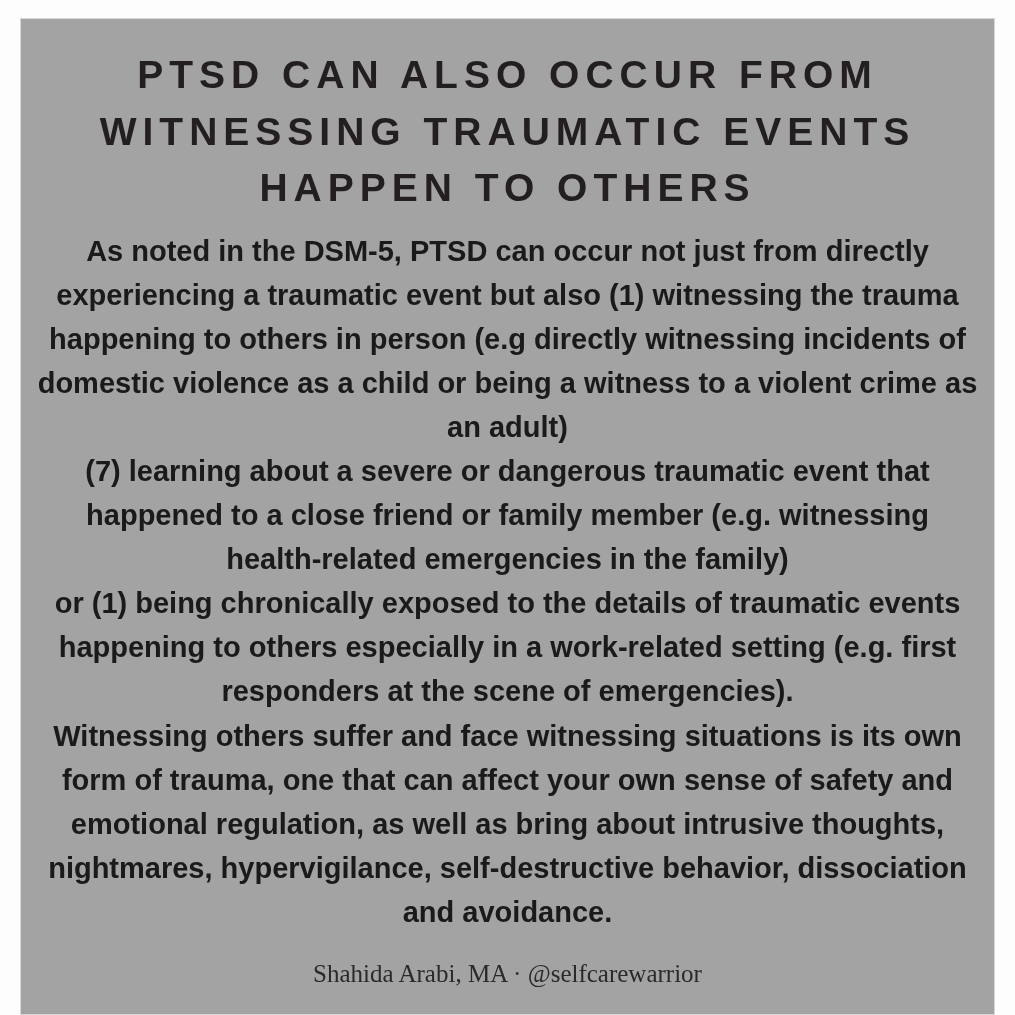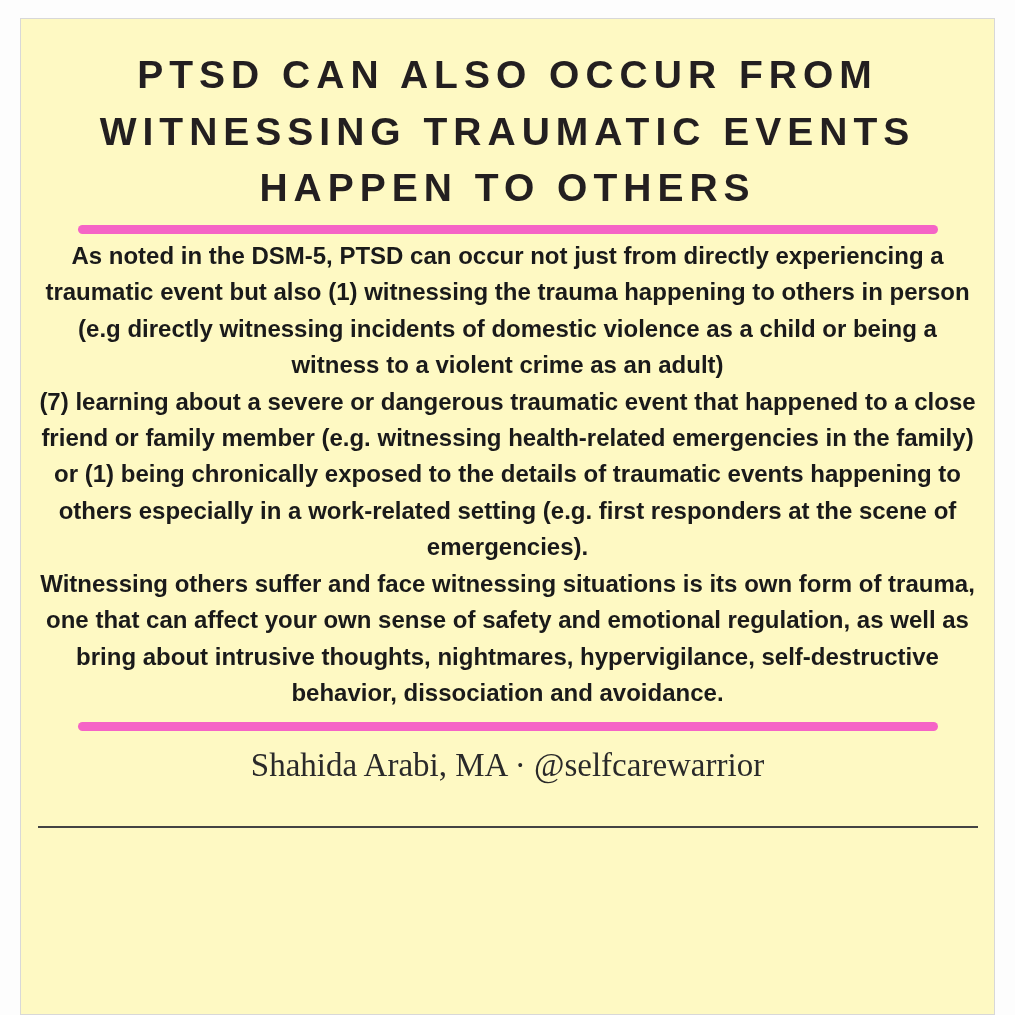--- a/index.html
+++ b/index.html
@@ -19,21 +19,21 @@
     width: 1015px;
     height: 1015px;
     background: #fdfdfd;
     padding: 18px 20px 0 20px;
   }
   .inner {
     box-sizing: border-box;
     width: 100%;
     height: 100%;
     border: 1px solid #d8d8d8;
-    background: #fef9c3;
+    background: #a3a3a3;
     padding: 20px 14px 0 14px;
     display: flex;
     flex-direction: column;
     align-items: center;
   }
   .headline {
     width: 100%;
     text-align: center;
     color: #231f20;
     font-weight: bold;
@@ -56,34 +56,34 @@
   .rule-bottom {
     width: 860px;
     margin-top: 10px;
     margin-bottom: 12px;
   }
   .body-block {
     width: 100%;
     text-align: center;
     color: #1a1a1a;
     font-weight: bold;
-    font-size: 24px;
+    font-size: 29px;
     line-height: 1.52;
     font-family: "Liberation Sans", sans-serif;
     letter-spacing: 0px;
   }
   .para {
     margin: 0;
     padding: 0;
   }
   .credit {
     width: 100%;
     text-align: center;
     color: #2a2a2a;
-    font-size: 33px;
+    font-size: 25px;
     font-family: "Liberation Serif", serif;
     margin-top: 4px;
   }
   .footer-rule {
     width: 940px;
     height: 2px;
     background: #444;
     margin-top: 42px;
   }
 </style>

